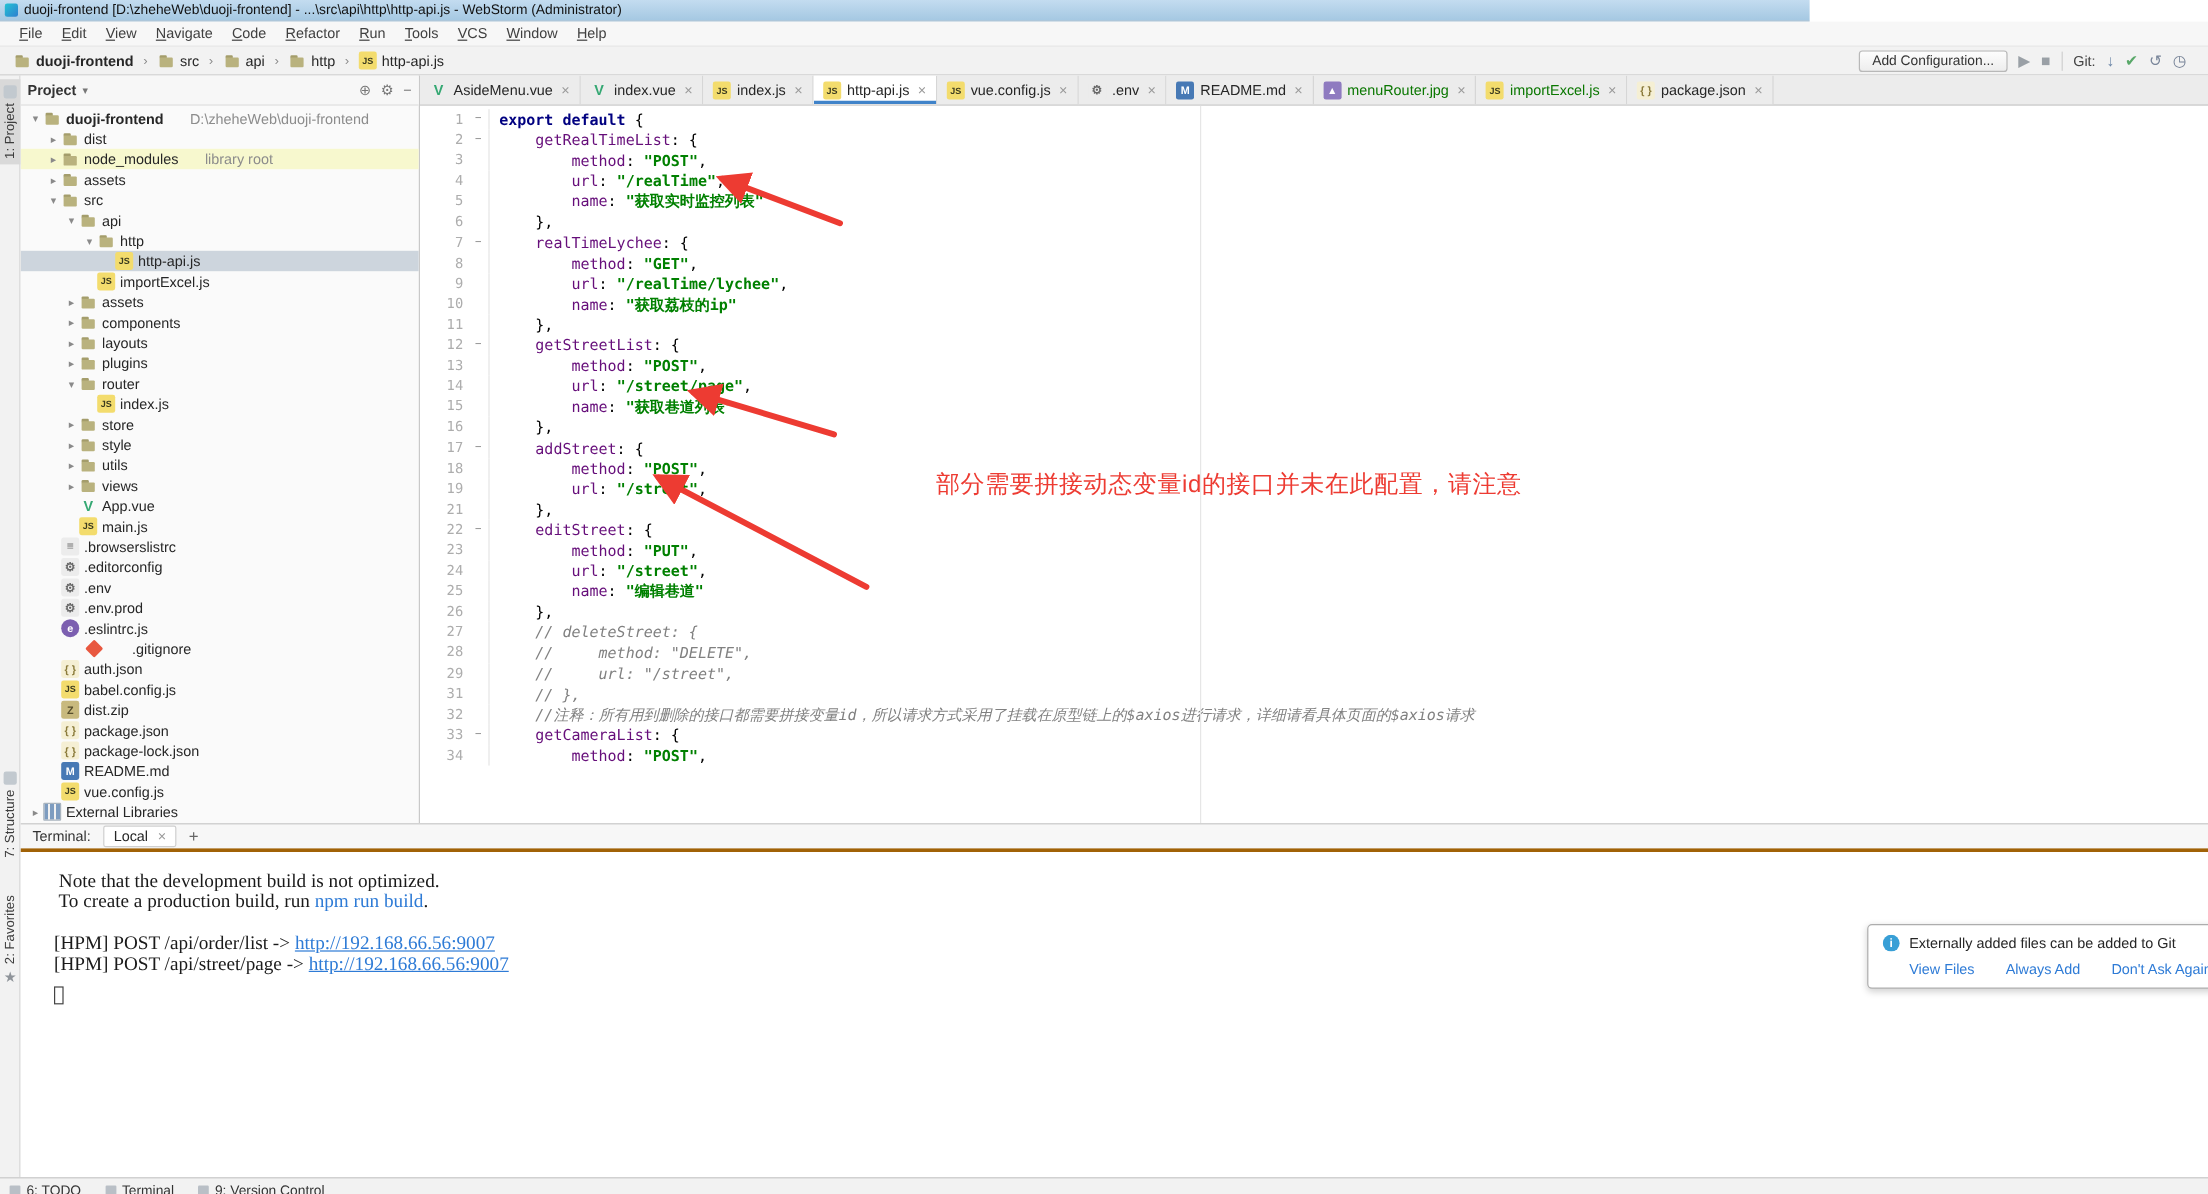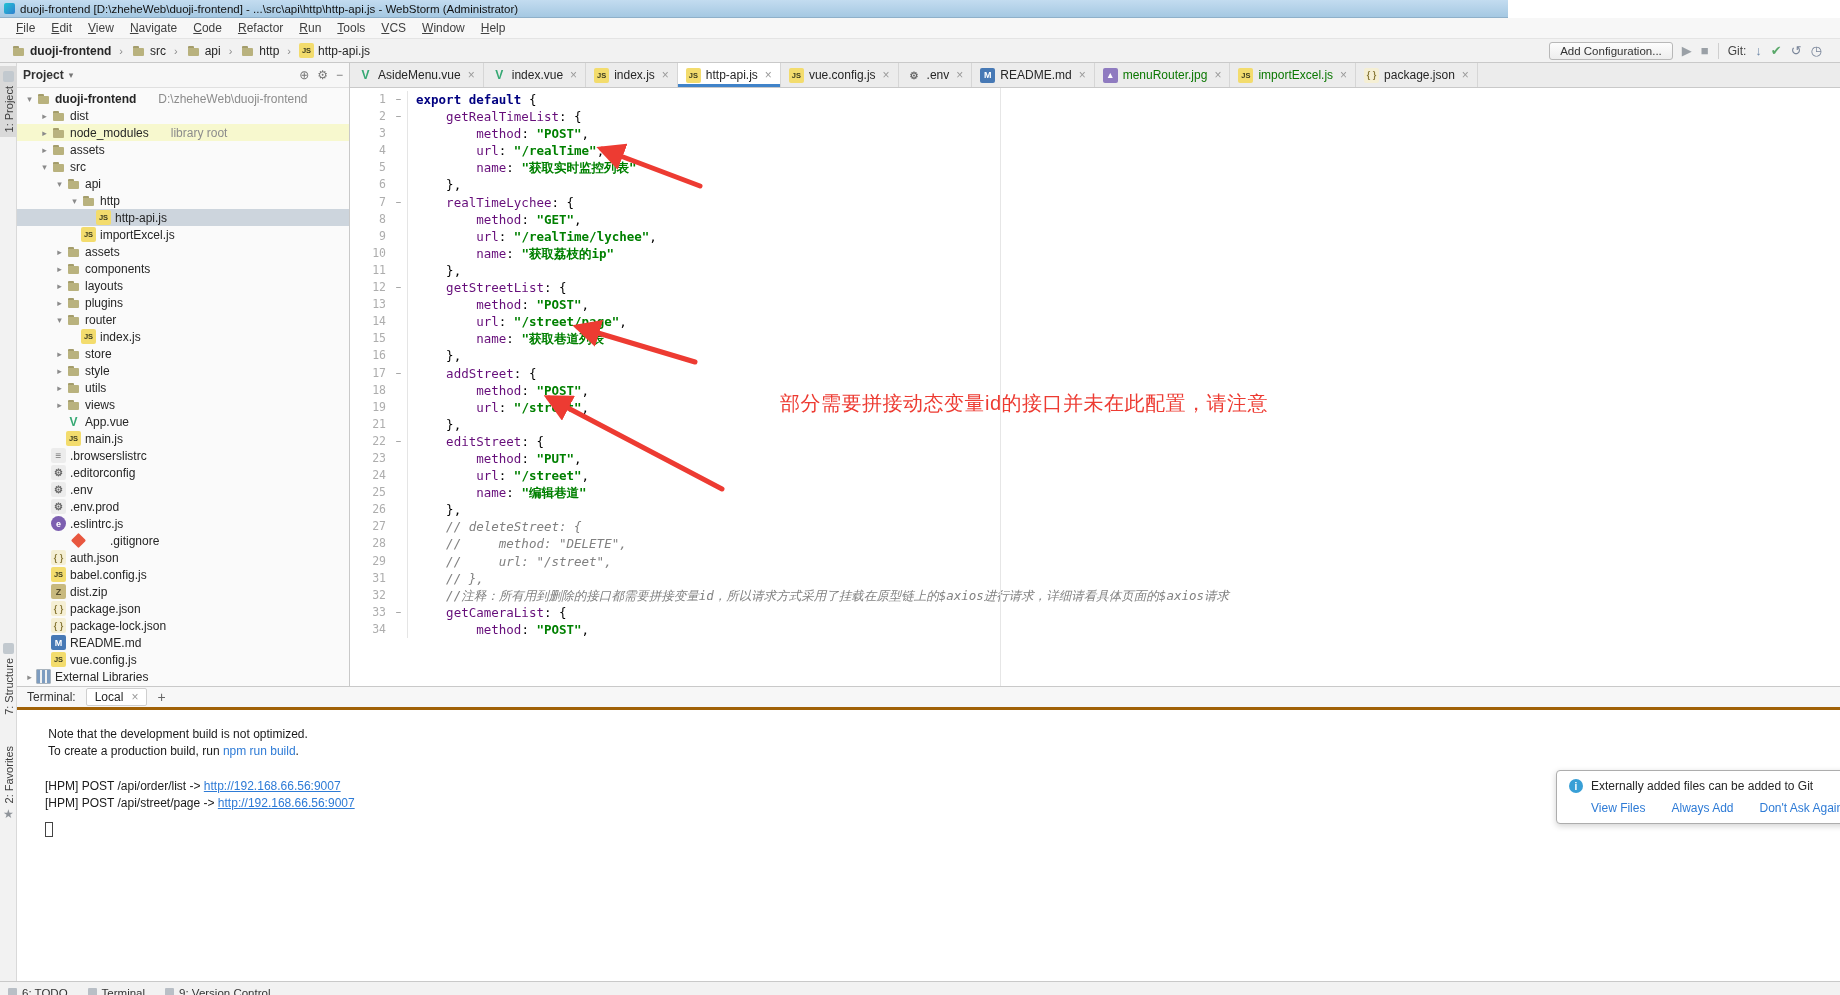--- a/index.html
+++ b/index.html
@@ -101,21 +101,21 @@
     letter-spacing:.5px;z-index:6;white-space:nowrap}
 
   
   .terminal-panel{position:absolute;left:17px;top:686px;width:1823px;height:295px;background:#fff;z-index:2}
   .terminal-header{height:24px;background:#f7f7f7;border-top:1px solid #c9c9c9;border-bottom:3px solid #a16207;
     display:flex;align-items:center;gap:10px;padding:0 10px}
   .term-title{color:#333}
   .term-tab{display:inline-flex;align-items:center;gap:6px;background:#fff;border:1px solid #cfcfcf;
     border-radius:2px;padding:1px 8px}
   .term-plus{color:#666;font-size:14px}
-  .terminal-output{padding:16px 0 0 28px;font-family:Liberation Sans, sans-serif;font-size:12px;
+  .terminal-output{padding:16px 0 0 28px;font-family:Liberation Serif, serif;font-size:16px;
     line-height:17.2px;color:#1a1a1a}
   .tl{white-space:pre;min-height:17.2px}
   .tl-cmd{color:#2e7bd6}
   .tl-link{color:#2e7bd6;text-decoration:underline}
   .term-cursor{width:8px;height:15px;border:1px solid #444;margin-top:10px}
 
   
   .notification{position:absolute;left:1556px;top:770px;width:560px;background:#fff;border:1px solid #adadad;
     border-radius:4px;box-shadow:0 2px 6px rgba(0,0,0,.18);padding:8px 12px;z-index:8}
   .notif-row{display:flex;align-items:center;gap:8px;white-space:nowrap;overflow:hidden}

